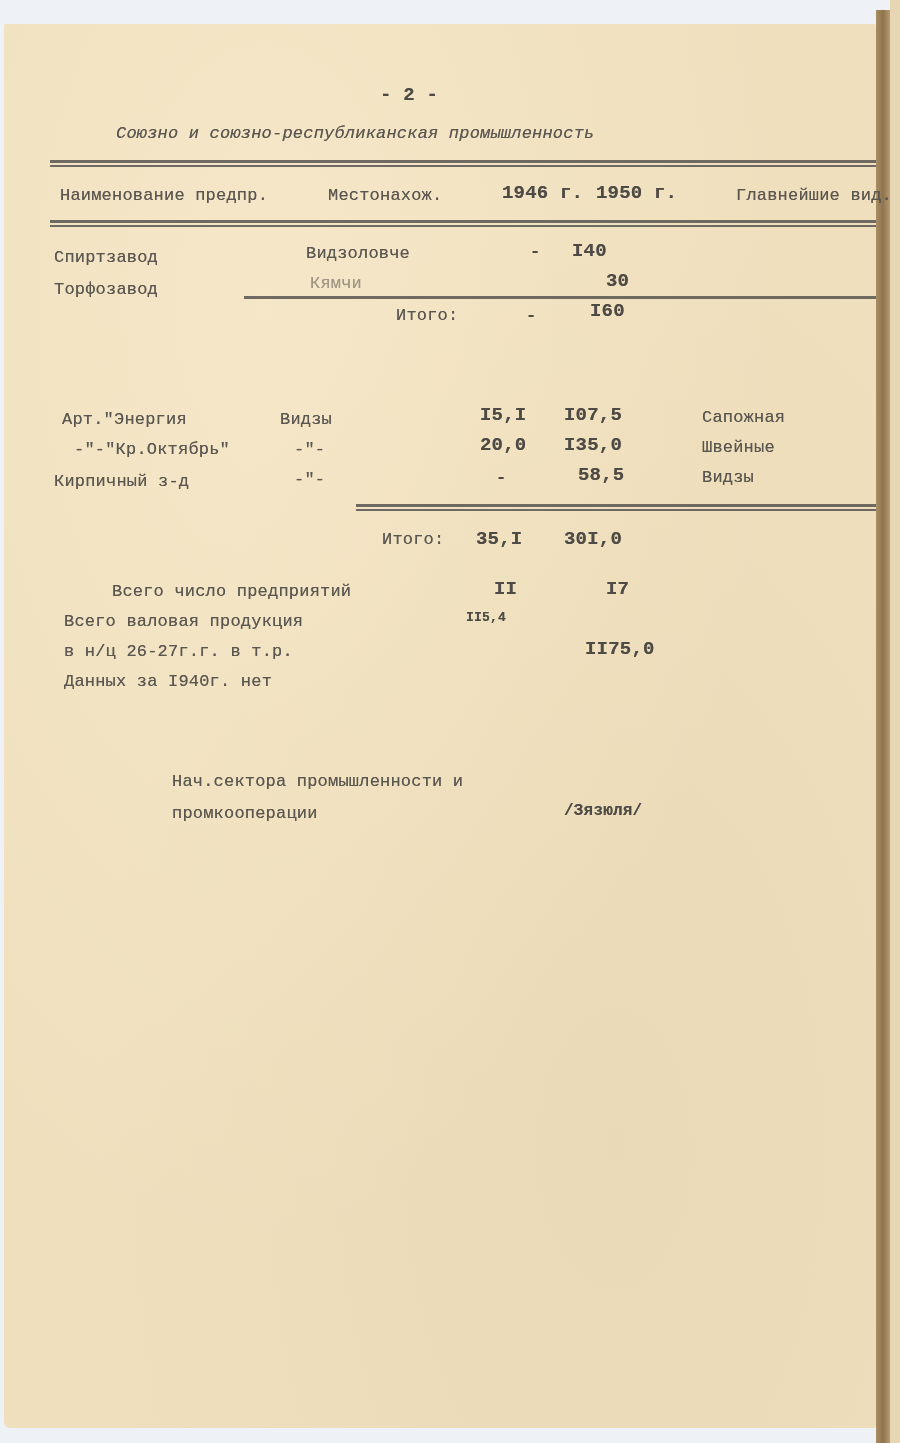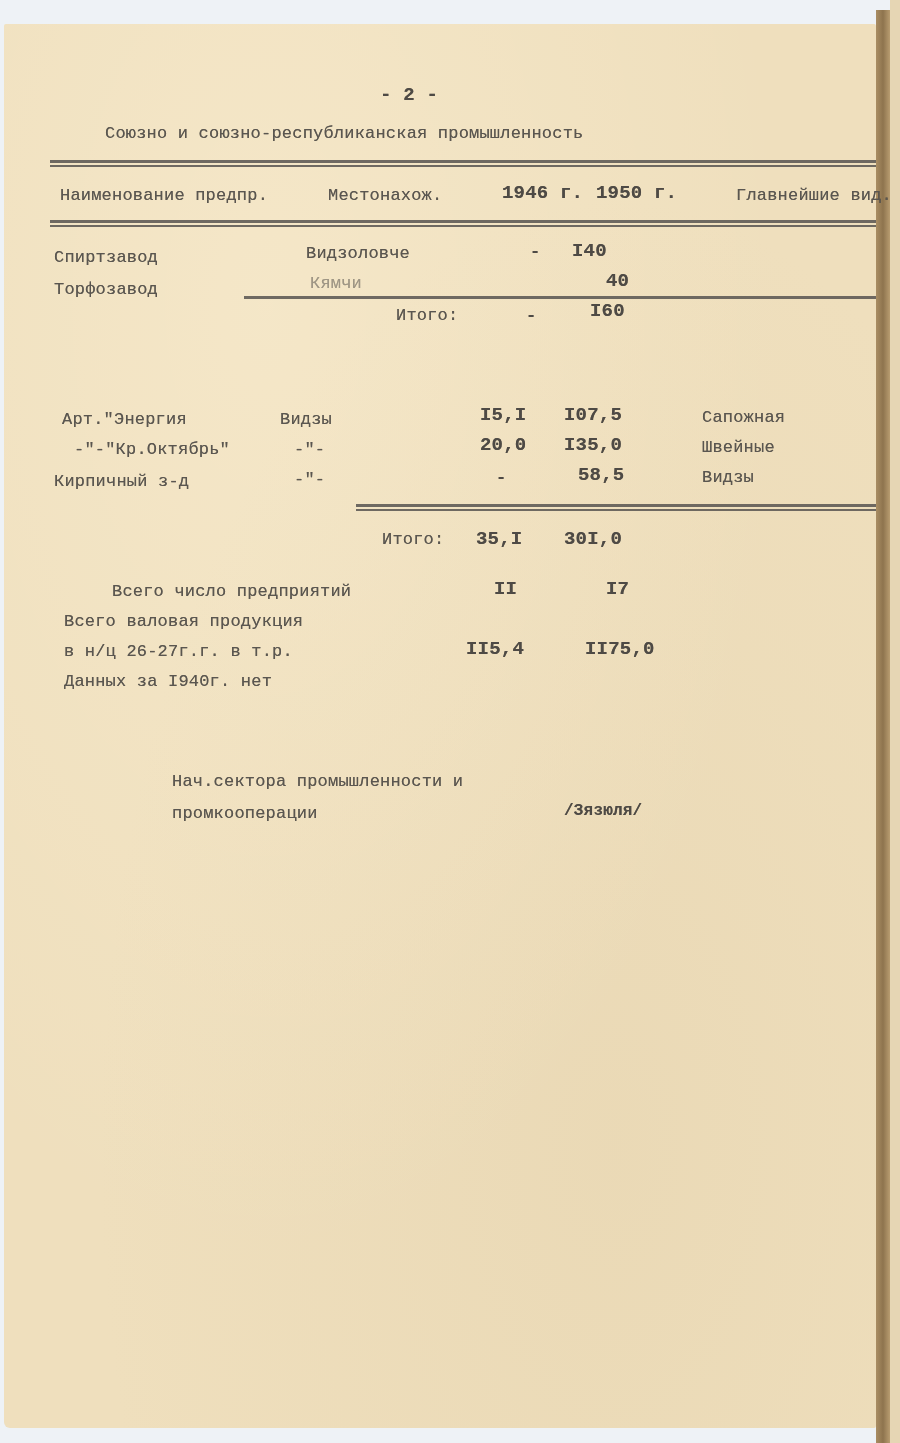--- a/index.html
+++ b/index.html
@@ -67,21 +67,21 @@
 <body>
 
 <div class="scan">
   <div class="next-page"></div>
   <div class="spine"></div>
 
   <div class="page">
 
     <div class="tw bold" style="left:376px; top:60px; font-size:19px;">- 2 -</div>
 
-    <div class="tw" style="left:101px; top:100px;">Союзно и союзно-республиканская промышленность</div>
+    <div class="tw" style="left:112px; top:100px;font-style:italic;">Союзно и союзно-республиканская промышленность</div>
 
     <div class="rule" style="left:46px; top:136px; width:826px;"></div>
     <div class="rule thin" style="left:46px; top:141px; width:826px;"></div>
 
     <div>
       <div class="tw" style="left:56px; top:162px;">Наименование предпр.</div>
       <div class="tw" style="left:324px; top:162px;">Местонахож.</div>
       <div class="tw bold" style="left:498px; top:158px; font-size:19px;">1946 г.</div>
       <div class="tw bold" style="left:592px; top:158px; font-size:19px;">1950 г.</div>
       <div class="tw" style="left:720px; top:162px;margin-left:12px;">Главнейшие вид.</div>
@@ -92,21 +92,21 @@
 
     <div>
       <div class="tw" style="left:50px; top:224px;">Спиртзавод</div>
       <div class="tw" style="left:302px; top:220px;">Видзоловче</div>
       <div class="tw bold" style="left:526px; top:218px;">-</div>
       <div class="tw bold" style="left:568px; top:216px; font-size:19px;">I40</div>
     </div>
     <div>
       <div class="tw" style="left:50px; top:256px;">Торфозавод</div>
       <div class="tw" style="left:306px; top:250px; opacity:0.55;">Кямчи</div>
-      <div class="tw bold" style="left:602px; top:246px; font-size:19px;">40</div>
+      <div class="tw bold" style="left:602px; top:246px; font-size:19px;">30</div>
     </div>
     <div class="rule" style="left:240px; top:272px; width:632px;"></div>
 
     <div>
       <div class="tw" style="left:392px; top:282px;">Итого:</div>
       <div class="tw bold" style="left:522px; top:282px;">-</div>
       <div class="tw bold" style="left:586px; top:276px; font-size:19px;">I60</div>
     </div>
 
 
@@ -141,21 +141,21 @@
       <div class="tw bold" style="left:560px; top:504px; font-size:19px;">30I,0</div>
     </div>
 
     <div>
       <div class="tw" style="left:60px; top:558px;margin-left:48px;">Всего число предприятий</div>
       <div class="tw bold" style="left:490px; top:554px; font-size:19px;">II</div>
       <div class="tw bold" style="left:602px; top:554px; font-size:19px;">I7</div>
 
       <div class="tw" style="left:60px; top:588px;">Всего валовая продукция</div>
       <div class="tw" style="left:60px; top:618px;">в н/ц 26-27г.г. в т.р.</div>
-      <div class="tw bold" style="left:462px; top:614px; font-size:19px;">II5,4</div>
+      <div class="tw bold" style="left:462px; top:586px; font-size:13px;">II5,4</div>
       <div class="tw bold" style="left:574px; top:614px; font-size:19px;margin-left:7px;">II75,0</div>
 
       <div class="tw" style="left:60px; top:648px;">Данных за I940г. нет</div>
     </div>
 
     <div>
       <div class="tw" style="left:168px; top:748px;">Нач.сектора промышленности и</div>
       <div class="tw" style="left:168px; top:780px;">промкооперации</div>
       <div class="tw bold" style="left:560px; top:778px; font-size:16px;">/Зязюля/</div>
     </div>

